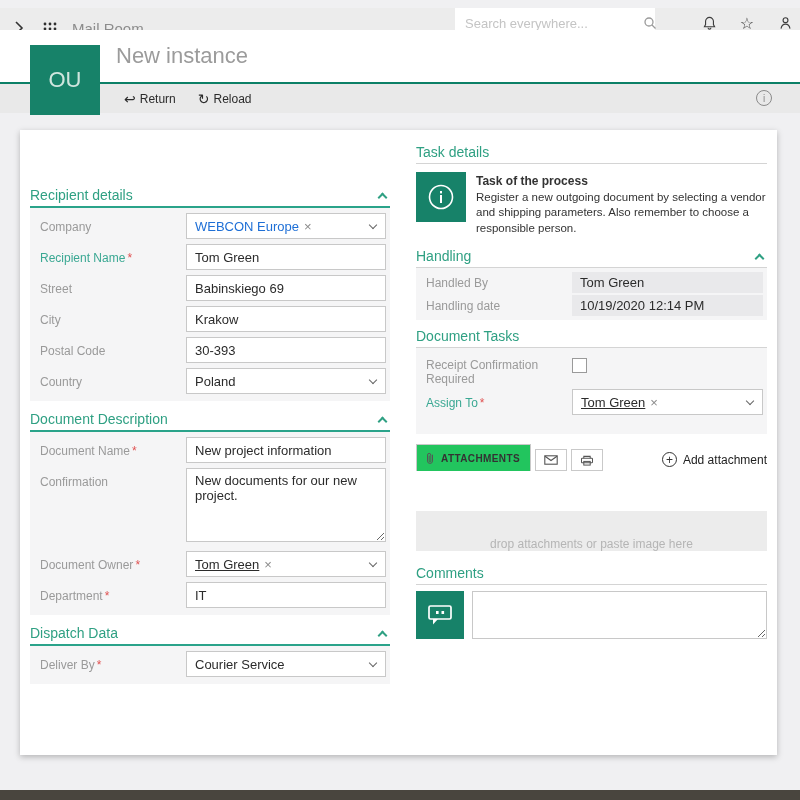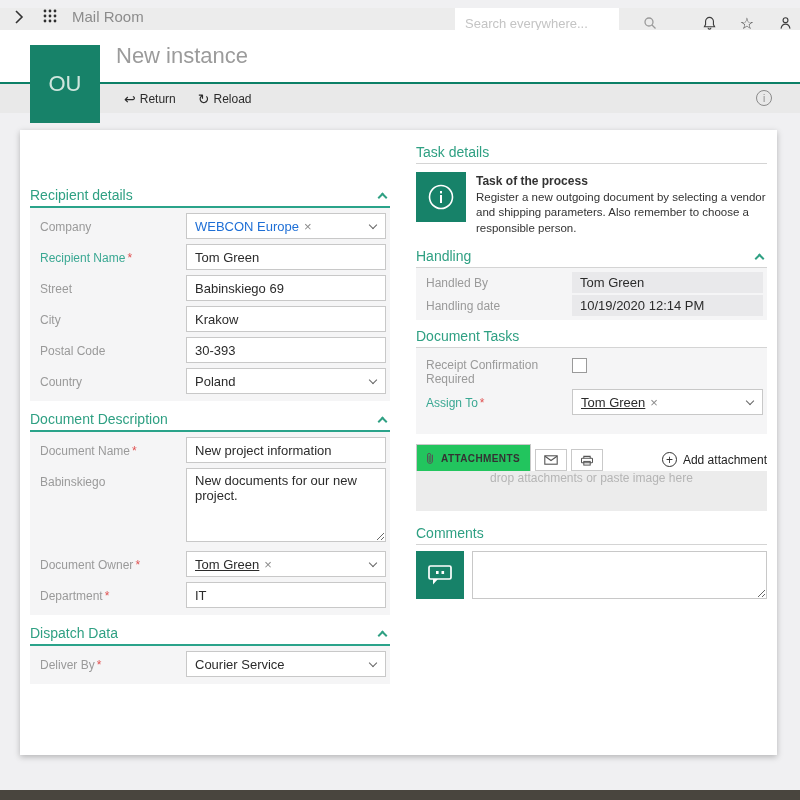--- a/index.html
+++ b/index.html
@@ -4,37 +4,37 @@
 <style>
   * { box-sizing: border-box; }
   html,body { margin:0; padding:0; }
   body {
     width:800px; height:800px; position:relative; overflow:hidden;
     font-family:"Liberation Sans", sans-serif; background:#f0f0f2; color:#333;
   }
 
   
   .topbar{ position:absolute; top:8px; left:0; width:800px; height:30px;
-    background:#ececec; border-bottom:1px solid #dedede; display:flex; align-items:flex-start; }
+    background:#ececec; border-bottom:1px solid #dedede; display:flex; align-items:flex-end; }
   .topbar .back{ margin-left:10px; width:18px; height:18px; display:flex; align-items:center; justify-content:center; cursor:pointer; }
   .topbar .grid{ margin-left:14px; width:16px; height:16px; }
   .topbar .apptitle{ margin-left:14px; font-size:15px; color:#8c8c8c; font-weight:400; }
-  .searchbox{ position:absolute; left:455px; top:0; width:164px; height:30px; background:#fff;
+  .searchbox{ position:absolute; left:455px; top:0; width:200px; height:30px; background:#fff;
     display:flex; align-items:center; padding:0 8px; }
   .searchbox input{ border:none; outline:none; flex:1; font-size:13px; color:#555;
     font-family:"Liberation Sans",sans-serif; background:transparent; }
   .searchbox input::placeholder{ color:#c4c4c4; }
   .top-icons{ position:absolute; right:6px; top:0; height:30px; display:flex; align-items:center; gap:20px; }
   .top-icons .ticon{ width:18px; height:18px; display:flex; align-items:center; justify-content:center;
     color:#3c3c3c; font-size:16px; cursor:pointer; }
 
   
   .titlebar{ position:absolute; top:30px; left:0; width:800px; height:53px; background:#fff; }
   .green-rule{ position:absolute; top:82px; left:0; width:800px; height:2px; background:#0c8067; z-index:2; }
-  .avatar{ position:absolute; left:30px; top:45px; width:70px; height:78px; background:#178269;
+  .avatar{ position:absolute; left:30px; top:45px; width:70px; height:70px; background:#178269;
     color:#cfe6de; font-size:22px; font-weight:300; display:flex; align-items:center; justify-content:center; z-index:5; }
   .page-title{ position:absolute; left:116px; top:30px; height:52px; display:flex; align-items:center;
     font-size:22px; font-weight:300; color:#9b9b9b; }
 
   
   .toolbar{ position:absolute; top:84px; left:0; width:800px; height:29px; background:#e9e9e9;
     display:flex; align-items:center; z-index:1; }
   .tool-btn{ display:flex; align-items:center; gap:4px; font-size:12px; color:#2b2b2b; cursor:pointer; }
   .tool-btn .g{ font-size:14px; line-height:1; }
   .tool-return{ margin-left:124px; }
@@ -97,22 +97,22 @@
   .attach{ margin-top:10px; }
   .tabbar{ display:flex; align-items:flex-end; }
   .tab-active{ display:flex; align-items:center; gap:6px; background:#22c55e; border:1px solid #c9c9c9; border-bottom:none;
     padding:6px 10px 6px 8px; font-size:10px; font-weight:700; letter-spacing:.4px; color:#333; cursor:pointer; }
   .tab-icon{ display:flex; align-items:center; justify-content:center; background:#fff; border:1px solid #c9c9c9;
     padding:4px 8px; margin-left:4px; cursor:pointer; height:22px; }
   .add-attach{ margin-left:auto; display:flex; align-items:center; gap:6px; font-size:12px; color:#222;
     cursor:pointer; padding-bottom:4px; }
   .plus-circle{ width:15px; height:15px; border:1px solid #333; border-radius:50%; display:flex; align-items:center;
     justify-content:center; font-size:12px; line-height:1; color:#333; }
-  .dropzone{ background:#ececec; height:40px; display:flex; align-items:flex-start; justify-content:center;
-    font-size:12px; color:#b5b5b5; }
+  .dropzone{ background:#ececec; height:40px; display:flex; align-items:flex-end; justify-content:center;
+    font-size:12px; color:#b5b5b5;margin-top:40px; }
 
   
   .comments-row{ display:flex; gap:8px; margin-top:6px; }
   .comment-icon{ width:48px; height:48px; flex:0 0 48px; background:#178269; display:flex; align-items:center; justify-content:center; }
   .comment-area{ flex:1; height:48px; border:1px solid #c8c8c8; resize:both; font-family:"Liberation Sans",sans-serif;
     font-size:13px; padding:4px 8px; outline:none; }
 
   
   .footband{ position:absolute; left:8px; right:8px; bottom:15px; height:80px; background:#e9e9e9;
     display:flex; padding:8px 12px; }
@@ -265,21 +265,21 @@
       <div class="fields">
         <div class="frow">
           <div class="flabel">
             <span>Document Name</span><span class="ast">*</span>
           </div>
           <div class="fctrl">
             <input class="tinput" value="New project information" style="">
           </div>
         </div>
         <div class="frow">
-          <div class="flabel">Babinskiego</div>
+          <div class="flabel">Confirmation</div>
           <div class="fctrl">
             <textarea class="tarea" style="">New documents for our new project.</textarea>
           </div>
         </div>
         <div class="frow">
           <div class="flabel">
             <span>Document Owner</span><span class="ast">*</span>
           </div>
           <div class="fctrl">
             <div class="selbox">

